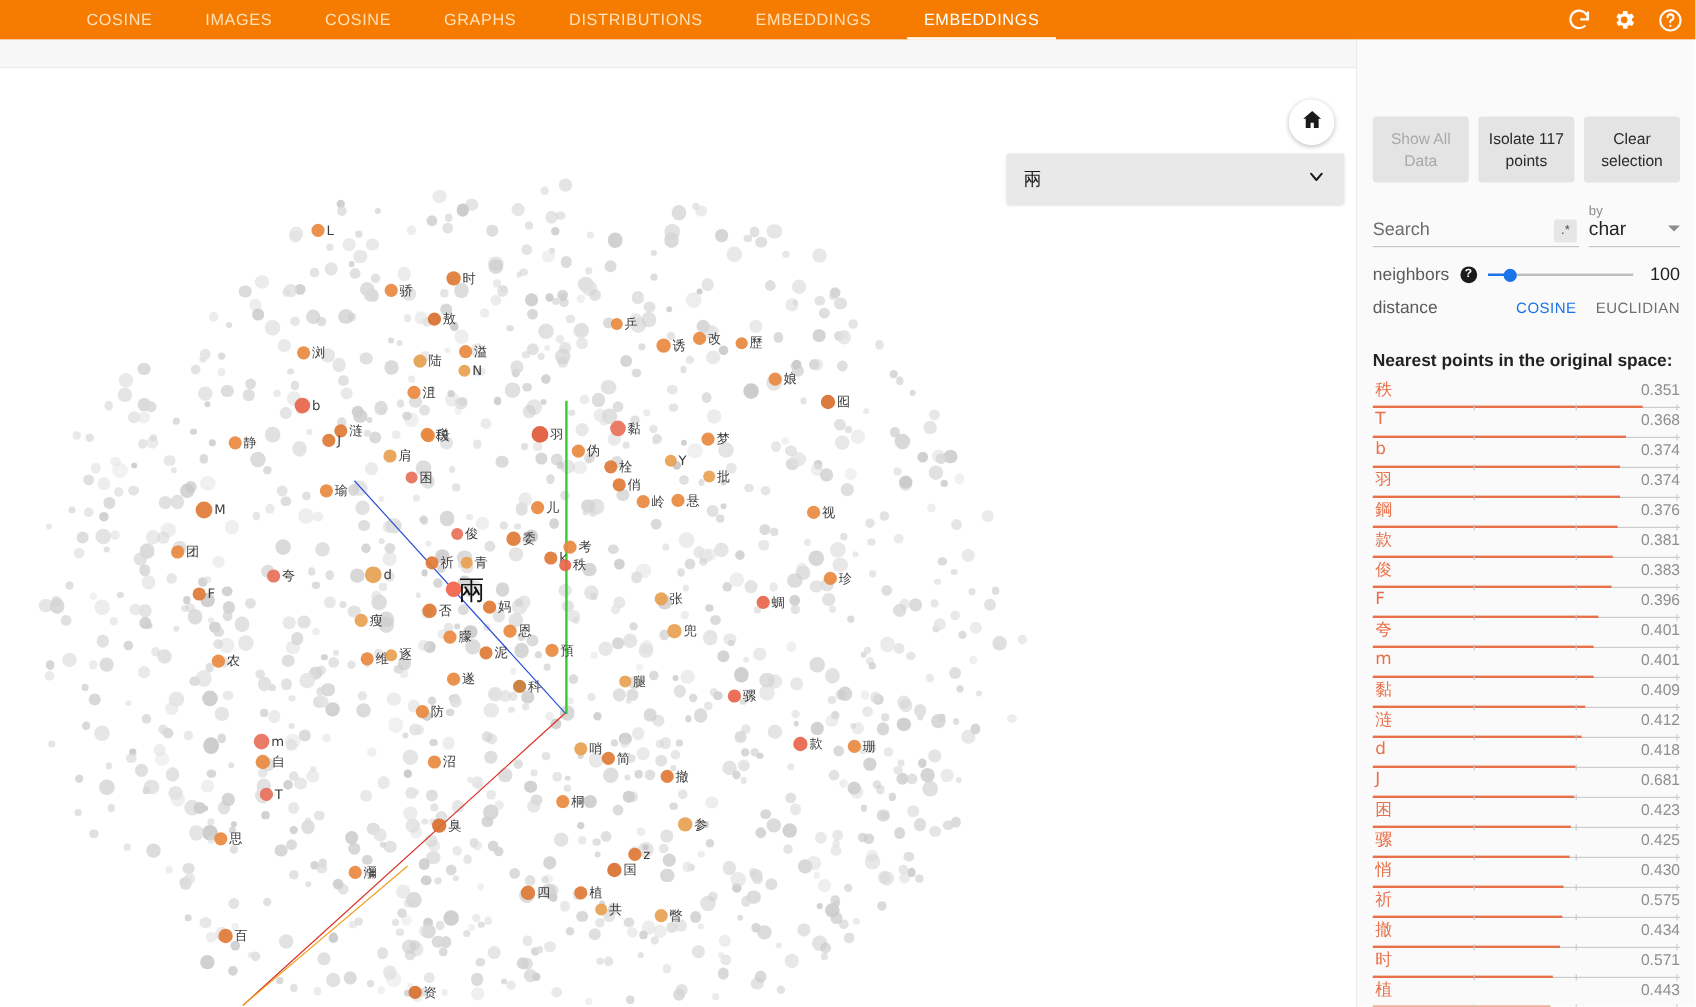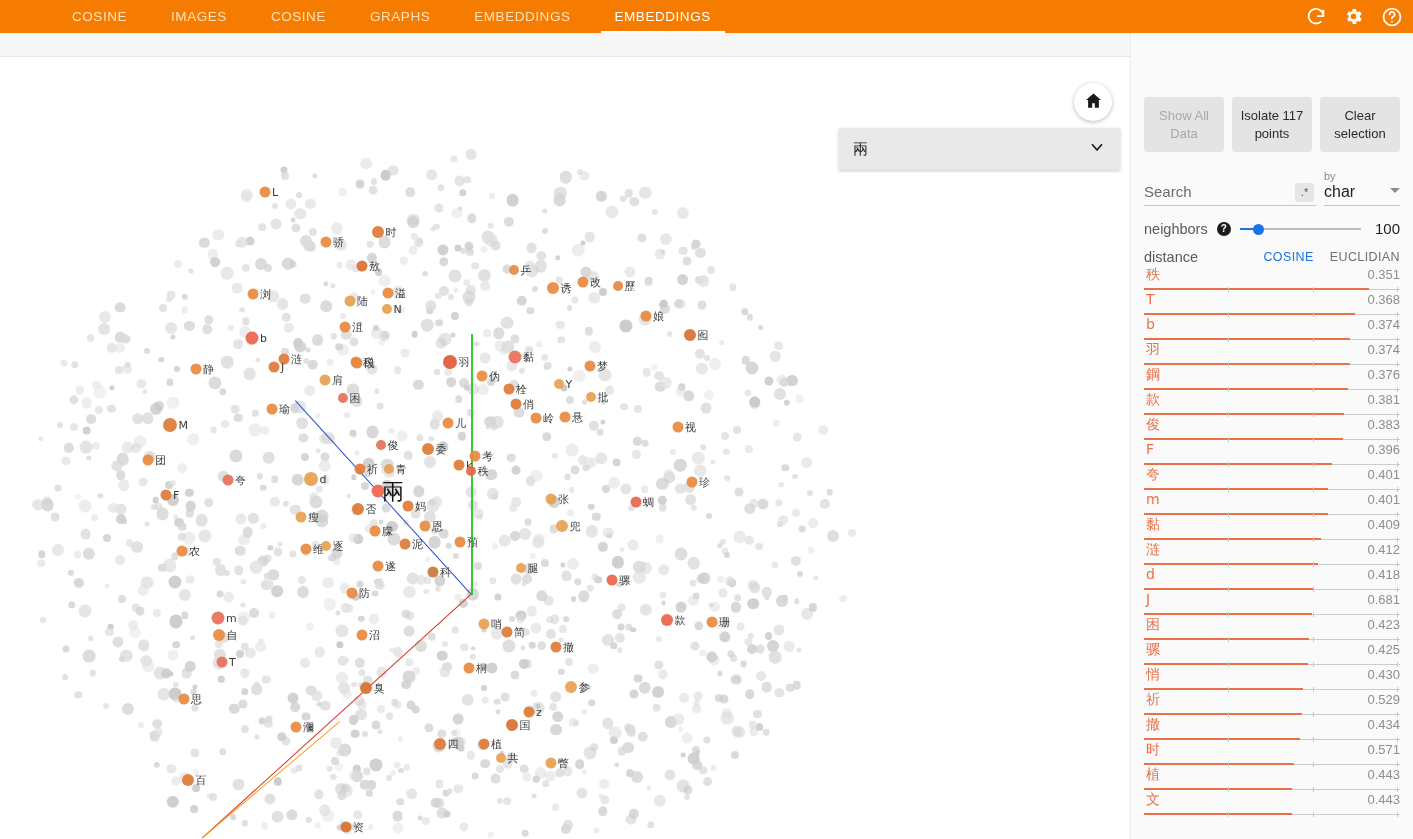--- a/index.html
+++ b/index.html
@@ -215,20 +215,21 @@
 <body>
 
 <div id="app">
 
   <div class="topbar">
     <div class="tabs">
         <div class="tab">COSINE</div>
         <div class="tab">IMAGES</div>
         <div class="tab">COSINE</div>
         <div class="tab">GRAPHS</div>
+        <div class="tab">DISTRIBUTIONS</div>
         <div class="tab">EMBEDDINGS</div>
         <div class="tab active">EMBEDDINGS</div>
       </div>
     <div class="topicons">
       <span class="ic">
         <svg viewBox="0 0 24 24" width="22" height="22" fill="none" stroke="#fff" stroke-width="2">
           <path d="M20 11a8 8 0 1 0-2.3 5.7"></path>
             <polyline points="20 4 20 11 13 11"></polyline>
         </svg>
       </span>
@@ -1631,20 +1632,21 @@
       </span>
       <span class="neighval">100</span>
     </div>
 
     <div class="distrow">
       <span class="distlabel">distance</span>
       <span class="distopt active">COSINE</span>
       <span class="distopt">EUCLIDIAN</span>
     </div>
 
+    <div class="nearhdr">Nearest points in the original space:</div>
     <div class="nlist" id="nlist">
         <div class="nrow">
           <span class="ntext">秩</span>
           <span class="nval">0.351</span>
           <span class="nbarbg"></span>
           <span class="nbar" style="width:88.0%"></span>
           <span class="ntick" style="left:33%"></span>
           <span class="ntick" style="left:66%"></span>
           <span class="ntick" style="left:99%"></span>
         </div>
@@ -1787,21 +1789,21 @@
           <span class="ntext">悄</span>
           <span class="nval">0.430</span>
           <span class="nbarbg"></span>
           <span class="nbar" style="width:62.2%"></span>
           <span class="ntick" style="left:33%"></span>
           <span class="ntick" style="left:66%"></span>
           <span class="ntick" style="left:99%"></span>
         </div>
         <div class="nrow">
           <span class="ntext">祈</span>
-          <span class="nval">0.529</span>
+          <span class="nval">0.575</span>
           <span class="nbarbg"></span>
           <span class="nbar" style="width:61.9%"></span>
           <span class="ntick" style="left:33%"></span>
           <span class="ntick" style="left:66%"></span>
           <span class="ntick" style="left:99%"></span>
         </div>
         <div class="nrow">
           <span class="ntext">撤</span>
           <span class="nval">0.434</span>
           <span class="nbarbg"></span>

